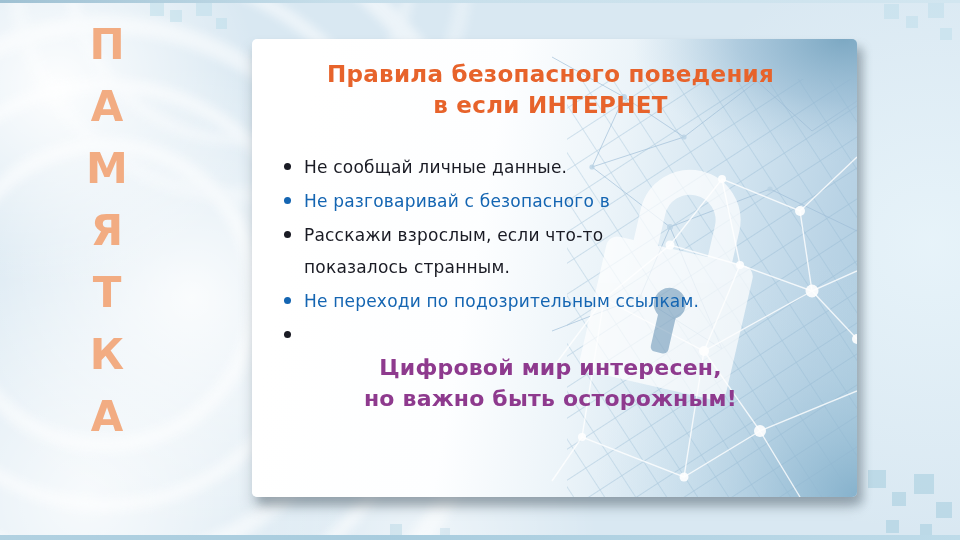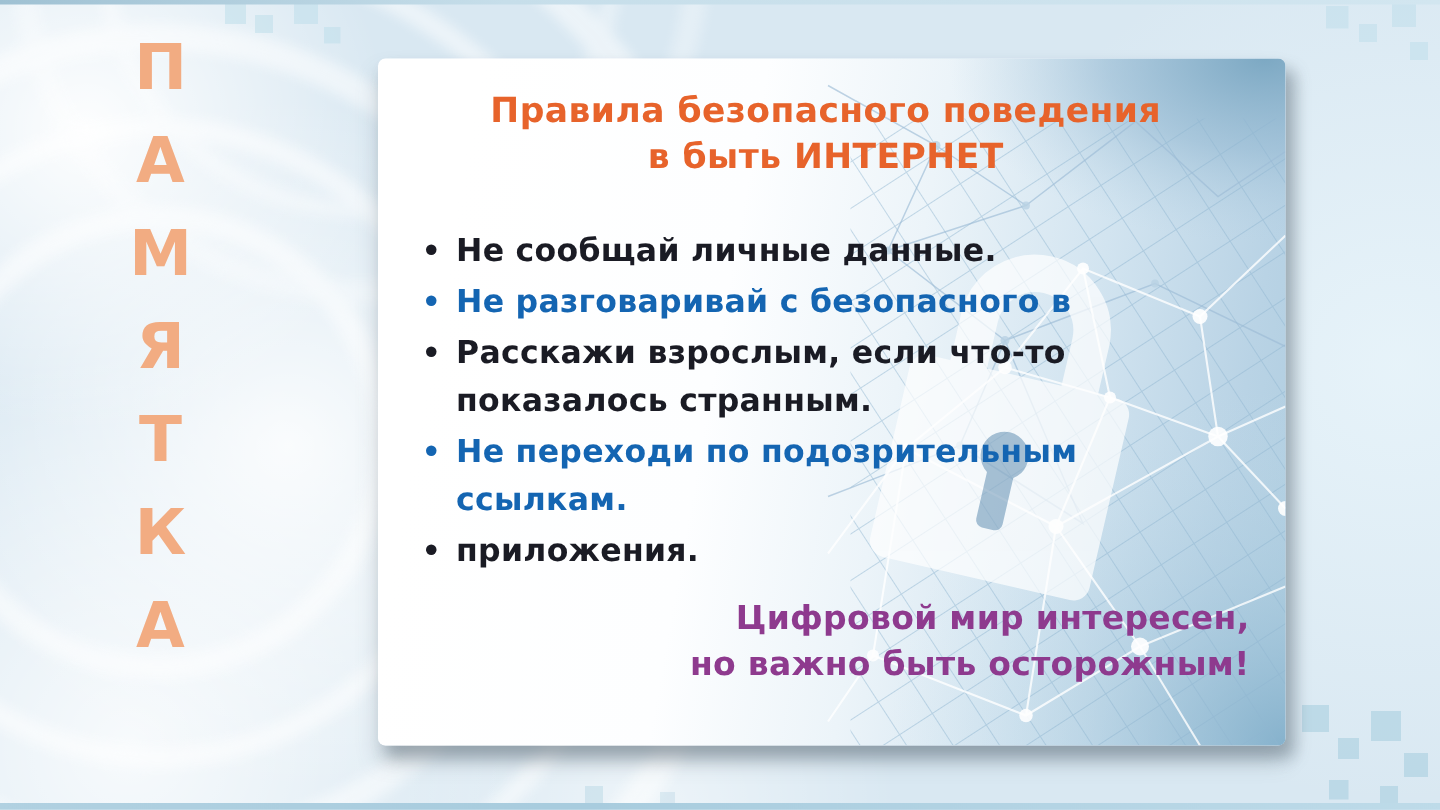--- a/index.html
+++ b/index.html
@@ -33,33 +33,33 @@
   }
   .card-art{position:absolute;left:0;top:0;width:605px;height:458px;}
   .card-content{position:absolute;left:0;top:0;width:605px;height:510px;padding:18px 24px 0 16px;box-sizing:border-box;}
 
   .card-title{
     margin:2px 0 0 0;text-align:center;color:#E7632B;
     font-size:23px;line-height:31px;font-weight:bold;letter-spacing:.3px;
   }
   .rules{
     list-style:none;margin:30px 0 0 16px;padding:0;
-    font-size:21px;line-height:32px;font-weight:bold;letter-spacing:.2px;
+    font-size:17px;line-height:32px;font-weight:normal;letter-spacing:.2px;
   }
   .rules li{display:flex;margin-bottom:2px;}
   .rules .dot{flex:none;width:7px;height:7px;border-radius:50%;background:currentColor;margin:12px 13px 0 0;}
   .rules li.dark{color:#1A1B24;}
   .rules li.blue{color:#1465B2;}
   .rule-lines span{display:block;}
 
   .card-footer{
     margin-top:14px;text-align:center;color:#8E3A8E;
     font-size:22px;line-height:31px;font-weight:bold;letter-spacing:.2px;
   }
-  .card-footer div{display:block;text-align:right;}
+  .card-footer div{display:block;}
 </style>
 </head>
 <body>
 
 <div class="stage">
 
   <svg class="bg-decor" viewBox="0 0 960 540" aria-hidden="true">
     <defs>
       <filter id="soft" x="-20%" y="-20%" width="140%" height="140%">
         <feGaussianBlur stdDeviation="4"></feGaussianBlur>
@@ -184,21 +184,21 @@
         <g fill="#87a9c4" opacity=".95">
           <circle cx="3" cy="112" r="16"></circle>
           <rect x="-6" y="118" width="18" height="44" rx="5"></rect>
         </g>
       </g>
     </svg>
 
     <div class="card-content">
       <h1 class="card-title">
         <span style="display:block">Правила безопасного поведения</span>
-        <span style="display:block">в быть ИНТЕРНЕТ</span>
+        <span style="display:block">в если ИНТЕРНЕТ</span>
       </h1>
 
       <ul class="rules">
         <li class="dark">
           <span class="dot"></span>
           <span class="rule-lines">
               <span>Не сообщай личные данные.</span>
             </span>
         </li>
         <li class="blue">
@@ -216,21 +216,20 @@
         </li>
         <li class="blue">
           <span class="dot"></span>
           <span class="rule-lines">
               <span>Не переходи по подозрительным ссылкам.</span>
             </span>
         </li>
         <li class="dark">
           <span class="dot"></span>
           <span class="rule-lines">
-            <span>приложения.</span>
           </span>
         </li>
       </ul>
 
       <div class="card-footer">
         <div>Цифровой мир интересен,</div>
         <div>но важно быть осторожным!</div>
       </div>
     </div>
   </div>

